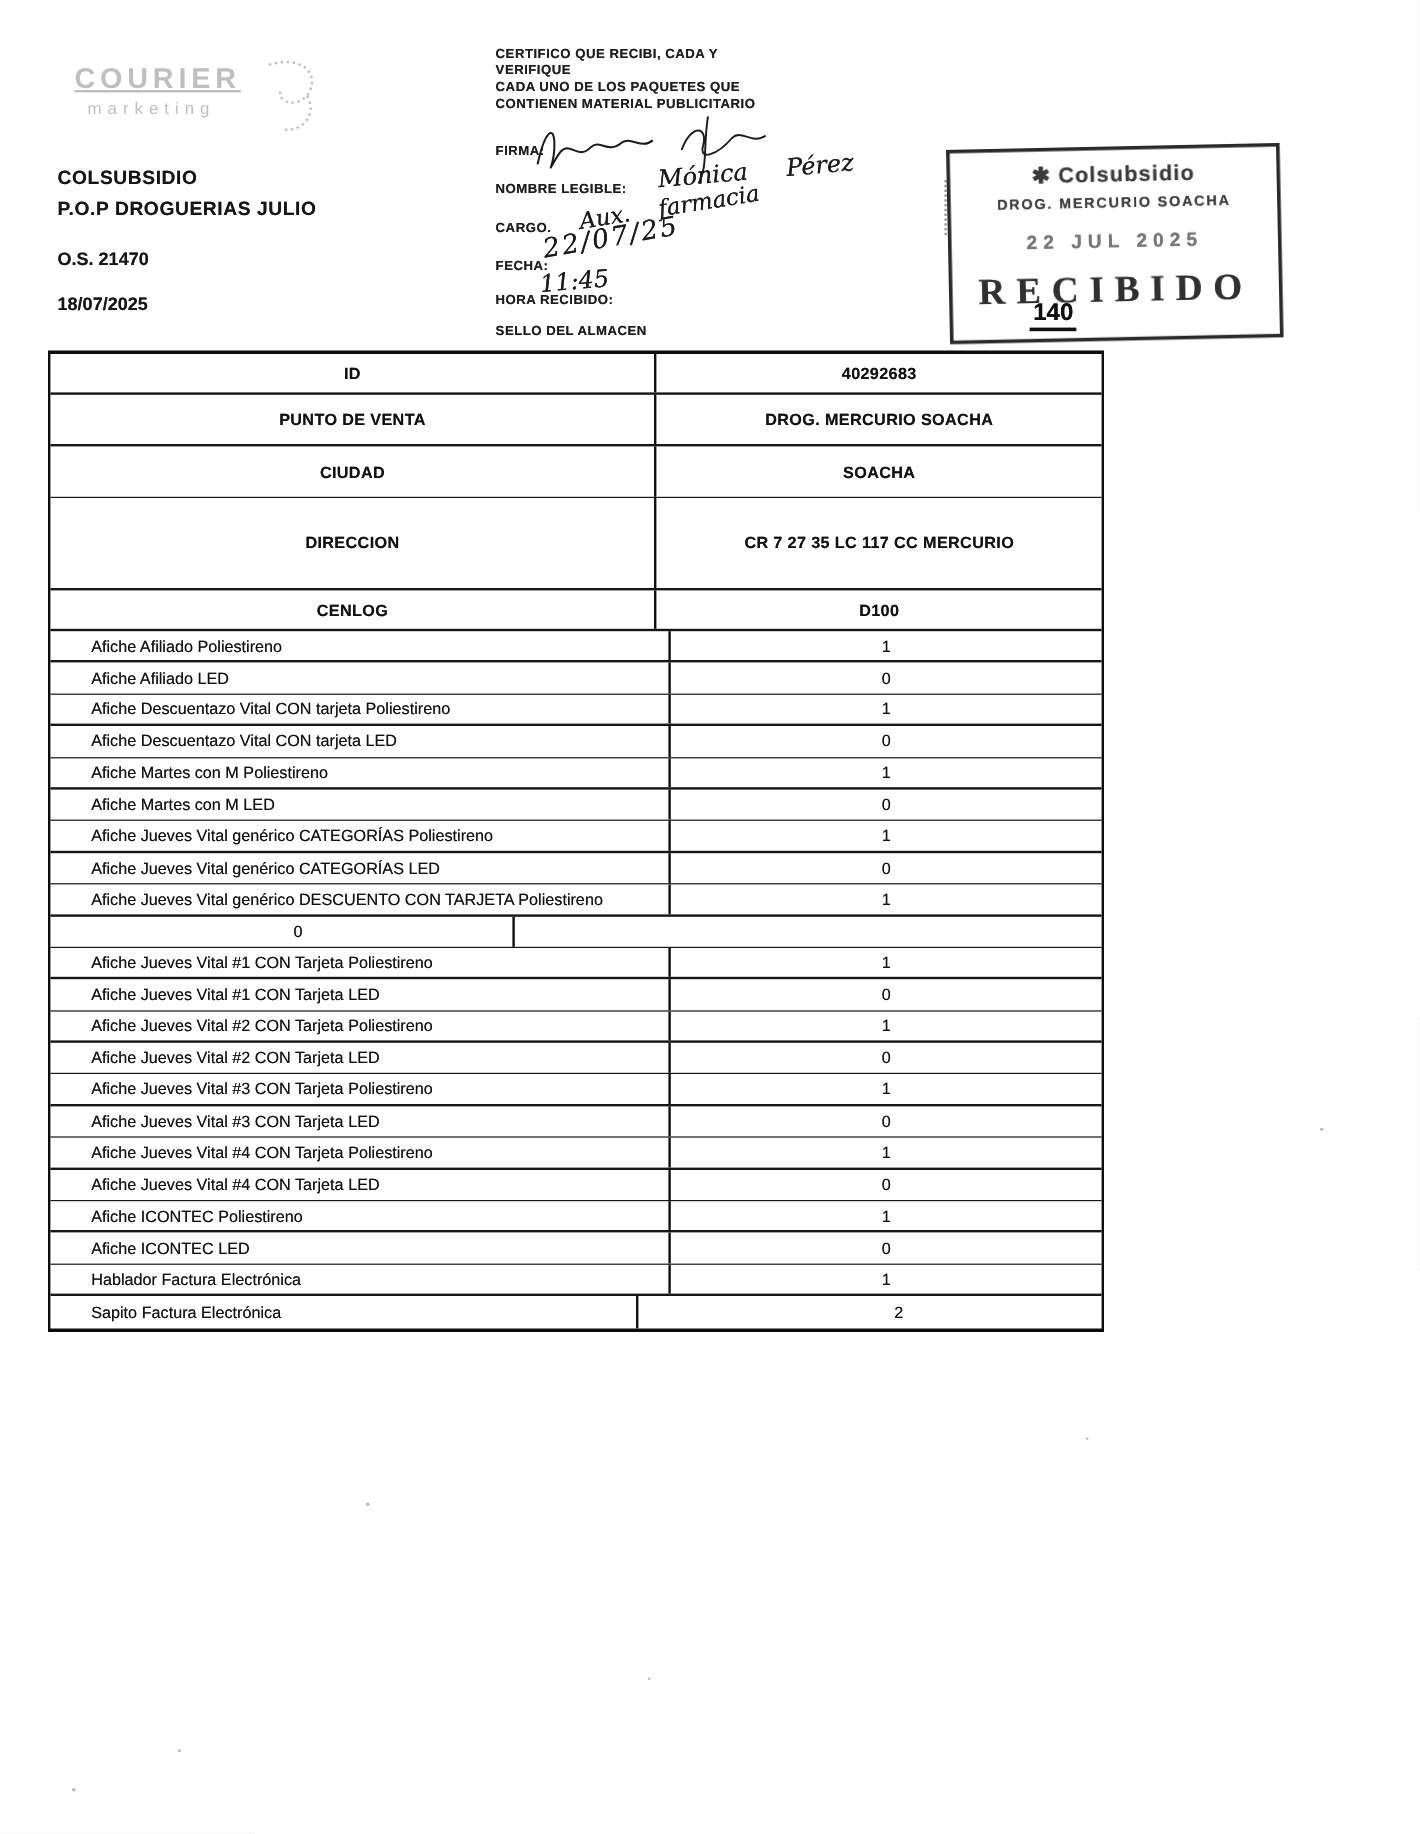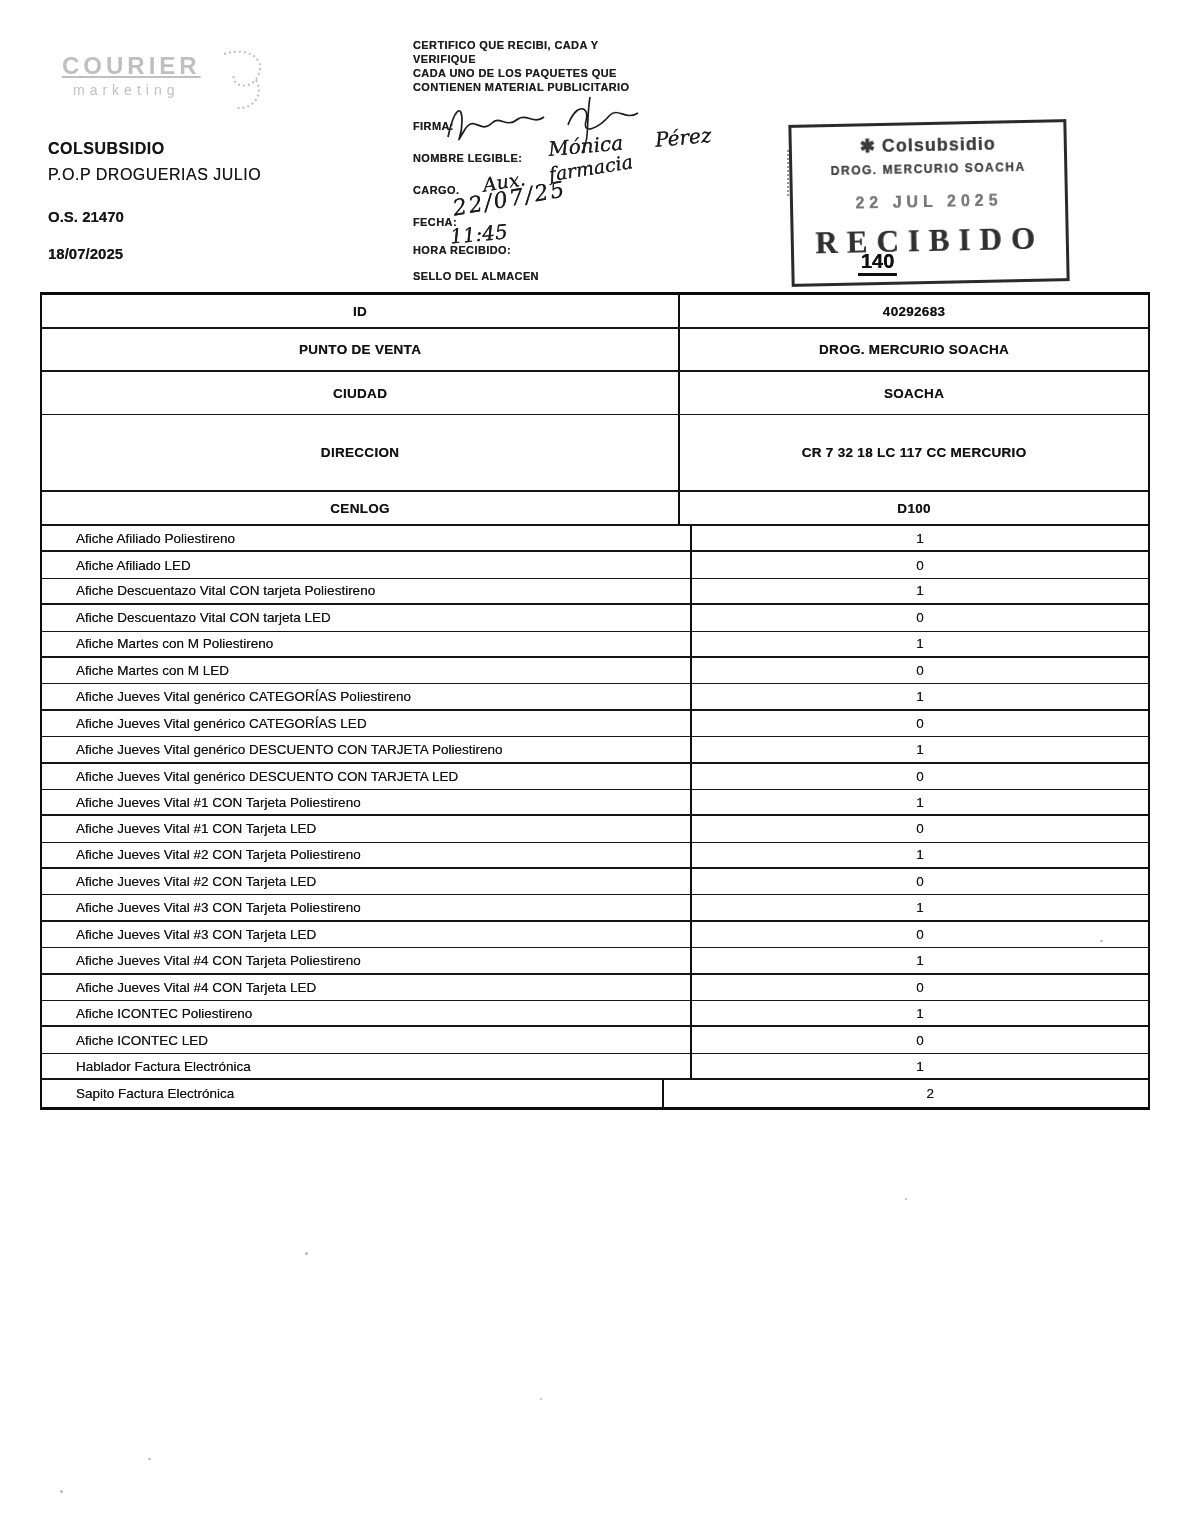--- a/index.html
+++ b/index.html
@@ -9,21 +9,21 @@
     color:#161616; overflow:hidden;
   }
 
   
   .logo { position:absolute; left:62px; top:52px; color:#b5b5b5; opacity:.85; filter:blur(.35px); }
   .logo-line1 { font-size:24px; font-weight:bold; letter-spacing:4px;text-decoration:underline; }
   .logo-line2 { font-size:14px; letter-spacing:5px; margin-left:11px; margin-top:2px; }
   .logo-swirl { position:absolute; left:148px; top:-6px; }
   .hdr-left { position:absolute; left:48px; }
   .t-company   { top:140px; font-size:16px; font-weight:bold; letter-spacing:.5px; }
-  .t-campaign  { top:166px; font-size:16px; font-weight:normal; letter-spacing:.5px; }
+  .t-campaign  { top:166px; font-size:16px; font-weight:bold; letter-spacing:.5px; }
   .t-order     { top:208px; font-size:15px; font-weight:bold; }
   .t-date      { top:245px; font-size:15px; font-weight:bold; }
   .hdr-left, .cert, .stamp, .tbl { text-shadow:0 0 .5px rgba(0,0,0,.65); }
 
   
   .cert { position:absolute; left:413px; top:38px; width:330px; font-size:11px; font-weight:bold; color:#1d1d1d; }
   .cert-line { line-height:14px; letter-spacing:.4px; }
   .cert-field { position:absolute; left:0; font-size:11px; font-weight:bold; letter-spacing:.4px; white-space:nowrap; }
   .f-firma  { top:82px; }
   .f-nombre { top:114px; }
@@ -52,21 +52,21 @@
   .stamp-date  { margin-top:17px; font-size:16px; font-weight:bold; letter-spacing:5px; color:#777; }
   .stamp-status{ margin-top:12px; font-family:"Liberation Serif", serif; font-size:31px; font-weight:bold; letter-spacing:9px; color:#303030; }
   .stamp-num {
     position:absolute; left:858px; top:250px; font-size:20px; font-weight:bold;
     color:#101010; border-bottom:3px solid #101010; padding:0 3px 0 3px;
     text-shadow:0 0 .5px #000; background:transparent;
   }
 
   
   .tbl {
-    position:absolute; left:40px; top:292px; width:1110px;
+    position:absolute; left:40px; top:292px; width:880px;
     border:2px solid #0c0c0c; border-top-width:3px; border-bottom-width:3px;
     font-size:13.5px; color:#121212;
   }
   .trow { display:flex; border-bottom:1px solid #161616; }
   .trow:last-child { border-bottom:none;gap:48px; }
   .cell { display:flex; align-items:center; }
   .cell:first-child { width:57.7%; border-right:2px solid #101010; }
   .cell:last-child  { width:42.3%; }
   .info { font-weight:bold; }
   .info .cell { justify-content:center; text-align:center; letter-spacing:.3px; }
@@ -139,21 +139,21 @@
     <div class="trow info h43 heavy">
       <div class="cell">PUNTO DE VENTA</div>
       <div class="cell">DROG. MERCURIO SOACHA</div>
     </div>
     <div class="trow info h43">
       <div class="cell">CIUDAD</div>
       <div class="cell">SOACHA</div>
     </div>
     <div class="trow info h77 heavy">
       <div class="cell">DIRECCION</div>
-      <div class="cell">CR 7 32 18 LC 117 CC MERCURIO</div>
+      <div class="cell">CR 7 27 35 LC 117 CC MERCURIO</div>
     </div>
     <div class="trow info h35 heavy">
       <div class="cell">CENLOG</div>
       <div class="cell">D100</div>
     </div>
     <div>
     <div class="trow item heavy">
       <div class="cell name">Afiche Afiliado Poliestireno</div>
       <div class="cell qty">1</div>
     </div>
@@ -192,21 +192,20 @@
       <div class="cell name">Afiche Jueves Vital genérico CATEGORÍAS LED</div>
       <div class="cell qty">0</div>
     </div>
 
     <div class="trow item heavy">
       <div class="cell name">Afiche Jueves Vital genérico DESCUENTO CON TARJETA Poliestireno</div>
       <div class="cell qty">1</div>
     </div>
 
     <div class="trow item">
-      <div class="cell name">Afiche Jueves Vital genérico DESCUENTO CON TARJETA LED</div>
       <div class="cell qty">0</div>
     </div>
 
     <div class="trow item heavy">
       <div class="cell name">Afiche Jueves Vital #1 CON Tarjeta Poliestireno</div>
       <div class="cell qty">1</div>
     </div>
 
     <div class="trow item">
       <div class="cell name">Afiche Jueves Vital #1 CON Tarjeta  LED</div>

